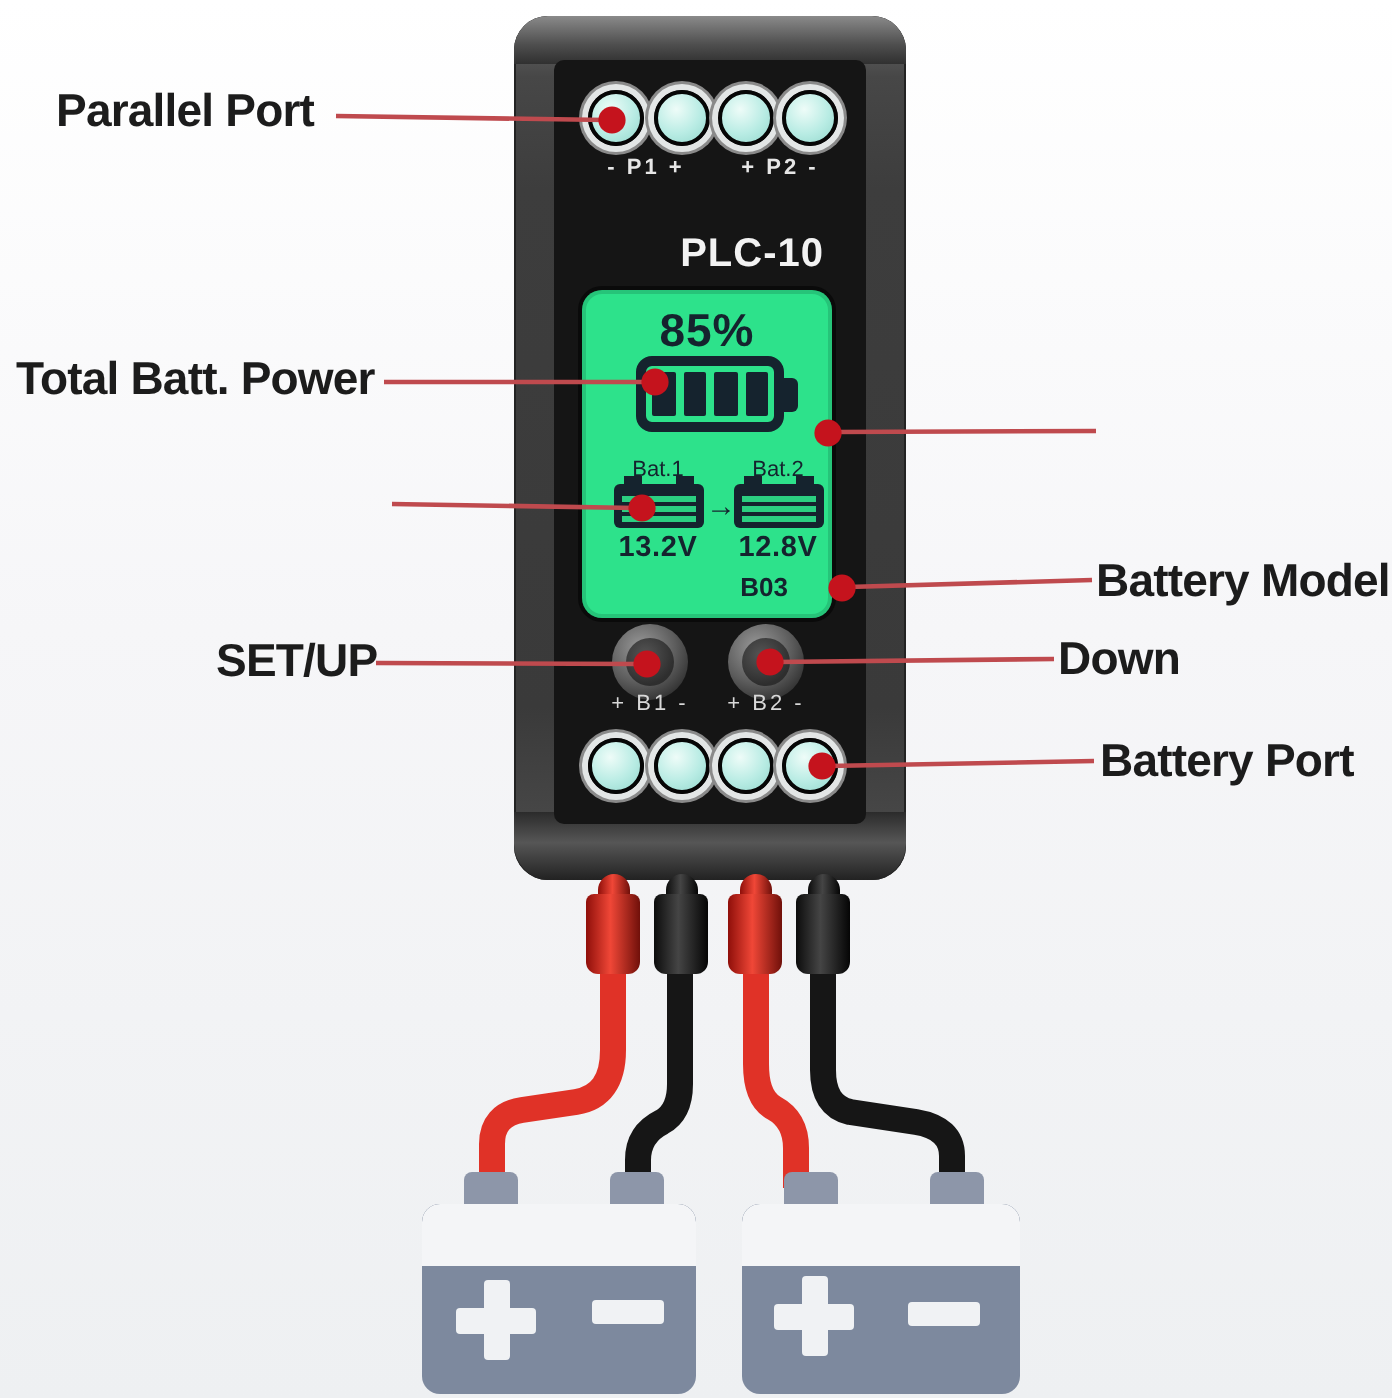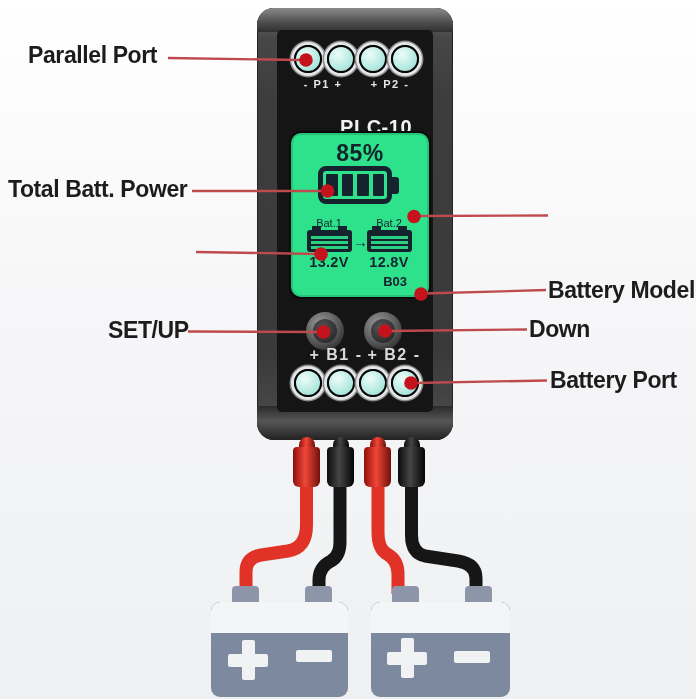--- a/index.html
+++ b/index.html
@@ -32,25 +32,25 @@
     background:#151515; border-radius:5px; }
   
   .port { position:absolute; width:24px; height:24px; border-radius:50%; z-index:6;
     background:radial-gradient(circle at 38% 32%, #eefcf8, #b9ece4 55%, #93d8cd);
     border:2px solid #060606; box-shadow:0 0 0 3px #e3e6e6, 0 0 0 4.5px #8a8a8a; }
   .port.top { top:45px; }  .port.bot { top:369px; }
   .px1 { left:294px; } .px2 { left:327px; } .px3 { left:359px; } .px4 { left:391px; }
   .port-strip { position:absolute; top:78px; transform:translateX(-50%); z-index:6;
     color:#e6e6e6; font-size:11px; font-weight:700; letter-spacing:1.5px; white-space:nowrap; }
   .btn-strip  { position:absolute; top:346px; transform:translateX(-50%); z-index:6;
-    color:#d8d8d8; font-size:16px; font-weight:700; letter-spacing:1.5px; white-space:nowrap;margin-left:11px; }
+    color:#d8d8d8; font-size:11px; font-weight:400; letter-spacing:1.5px; white-space:nowrap; }
   #model-label { position:absolute; right:284px; top:116px; z-index:6; color:#f2f2f2;
     font-weight:700; font-size:20px; letter-spacing:0.5px; }
   
-  #lcd { position:absolute; left:291px; top:133px; width:138px; height:164px; z-index:6;
+  #lcd { position:absolute; left:291px; top:145px; width:125px; height:164px; z-index:6;
     background:#2de28b; border-radius:10px;
     box-shadow:0 0 0 2px #0a0a0a, inset 0 0 0 2px rgba(10,80,50,0.2); }
   #lcd-percent { position:absolute; top:7px; left:0; right:0; text-align:center;
     font-size:23px; font-weight:700; color:#15232e; letter-spacing:0.5px; }
   #bigbatt { position:absolute; left:27px; top:33px; width:74px; height:38px;
     border:5px solid #15232e; border-radius:8px; box-sizing:border-box;
     display:flex; gap:4px; padding:3px; }
   #bigbatt .bar { flex:1; background:#15232e; border-radius:1px; }
   #bignub { position:absolute; left:101px; top:44px; width:7px; height:17px;
     background:#15232e; border-radius:0 3px 3px 0; }

